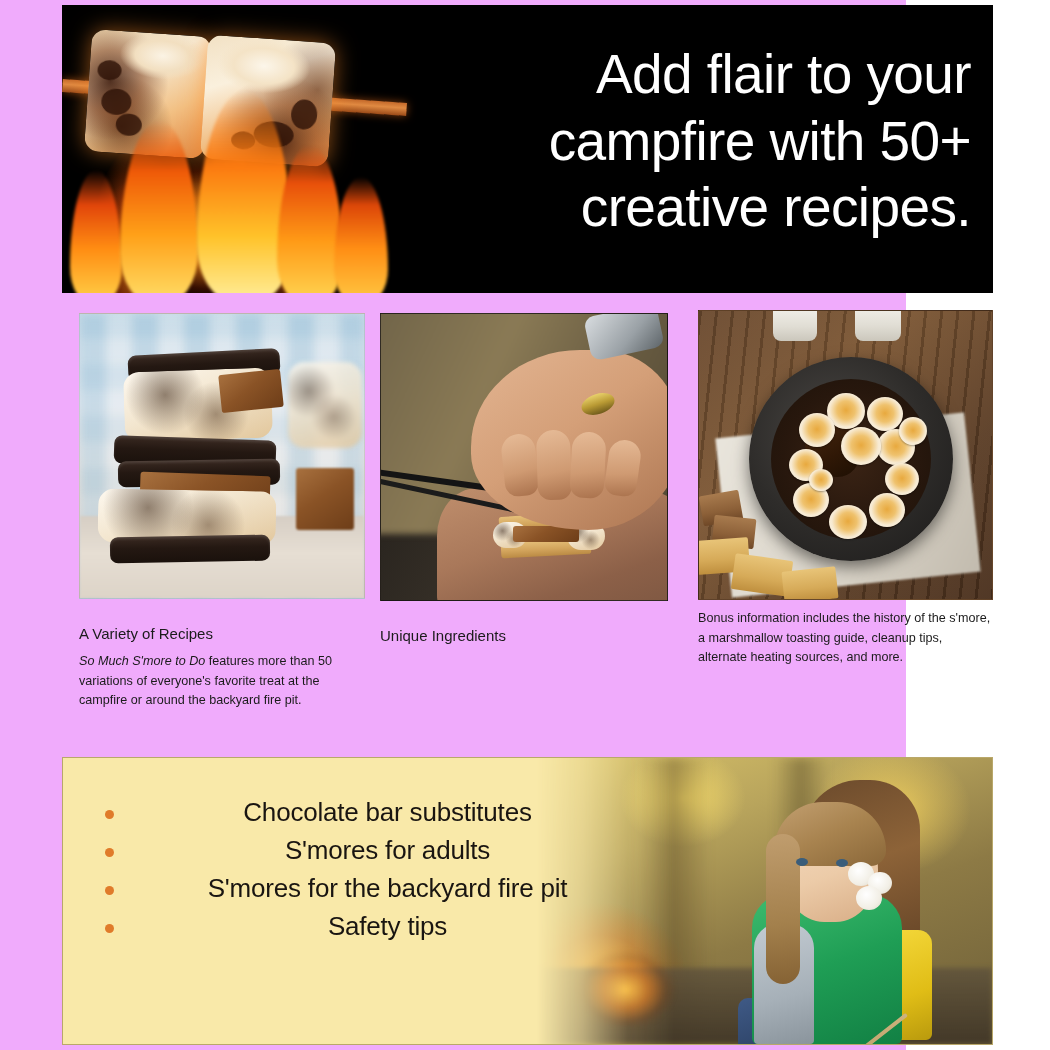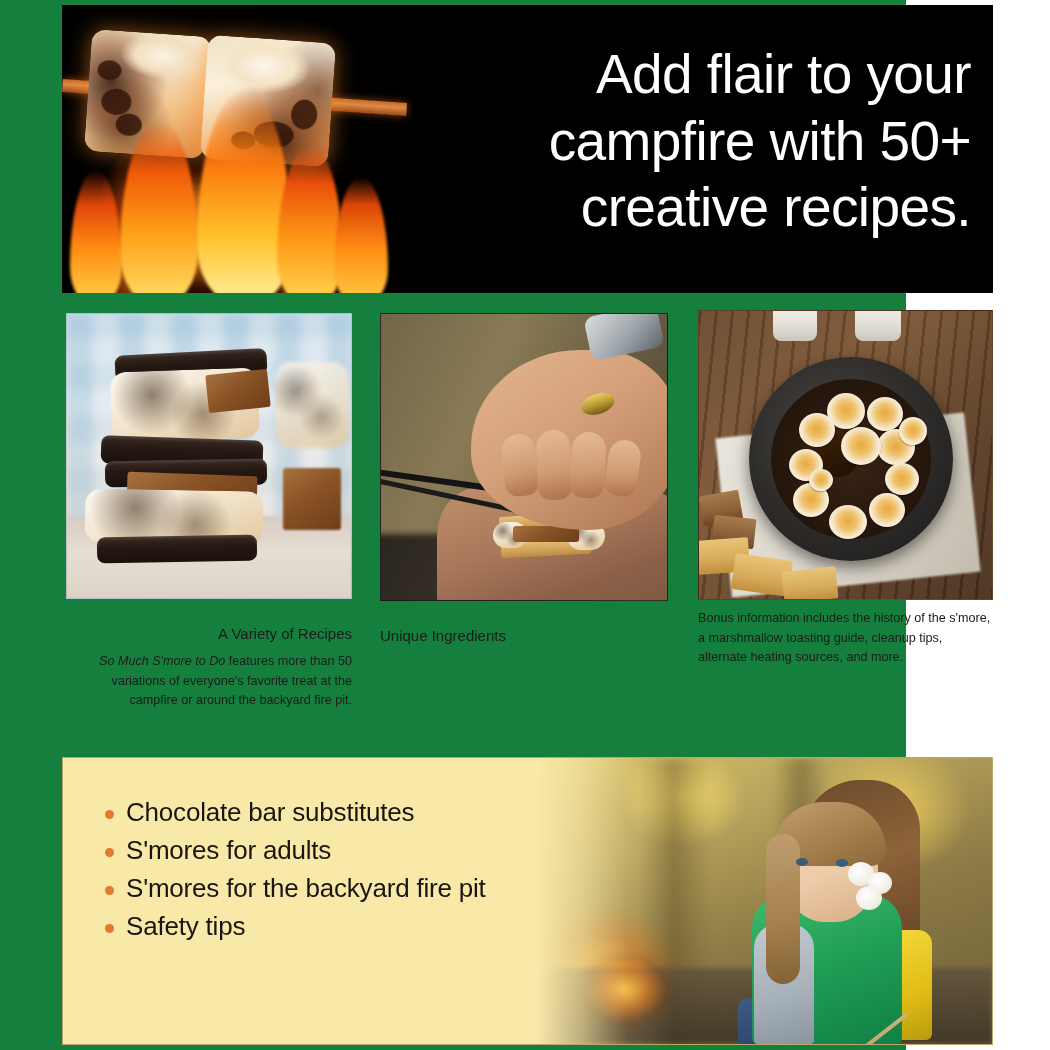--- a/index.html
+++ b/index.html
@@ -9,21 +9,21 @@
     height: 1050px;
     background: #ffffff;
     font-family: "Liberation Sans", sans-serif;
     overflow: hidden;
   }
 
   .page {
     position: relative;
     width: 906px;
     height: 1050px;
-    background: #15803d;
+    background: #f0abfc;
   }
 
   
   .hero {
     position: absolute;
     left: 62px;
     top: 5px;
     width: 931px;
     height: 288px;
     background: #000000;
@@ -113,21 +113,21 @@
   .cols {
     position: absolute;
     left: 62px;
     top: 310px;
     width: 931px;
   }
   .col {
     position: absolute;
     top: 0;
   }
-  .col.c1 { left: 4px;   width: 286px; text-align: right; }
+  .col.c1 { left: 17px;   width: 286px; }
   .col.c2 { left: 318px; width: 288px; }
   .col.c3 { left: 636px; width: 295px; }
 
   .thumb {
     position: relative;
     width: 100%;
     overflow: hidden;
     border: 1px solid rgba(0,0,0,0.12);
   }
   .col.c1 .thumb { height: 286px; margin-top: 3px; }
@@ -384,20 +384,21 @@
   .promo-title {
     font-size: 41px;
     font-weight: 400;
     color: #1a6036;
     line-height: 1.05;
     letter-spacing: -0.5px;
   }
   .promo-list {
     margin-top: 14px;
     list-style: none;
+    text-align: center;
   }
   .promo-list li {
     position: relative;
     padding-left: 37px;
     font-size: 26px;
     line-height: 1.46;
     color: #191511;
     letter-spacing: -0.2px;
   }
   .promo-list li::before {

